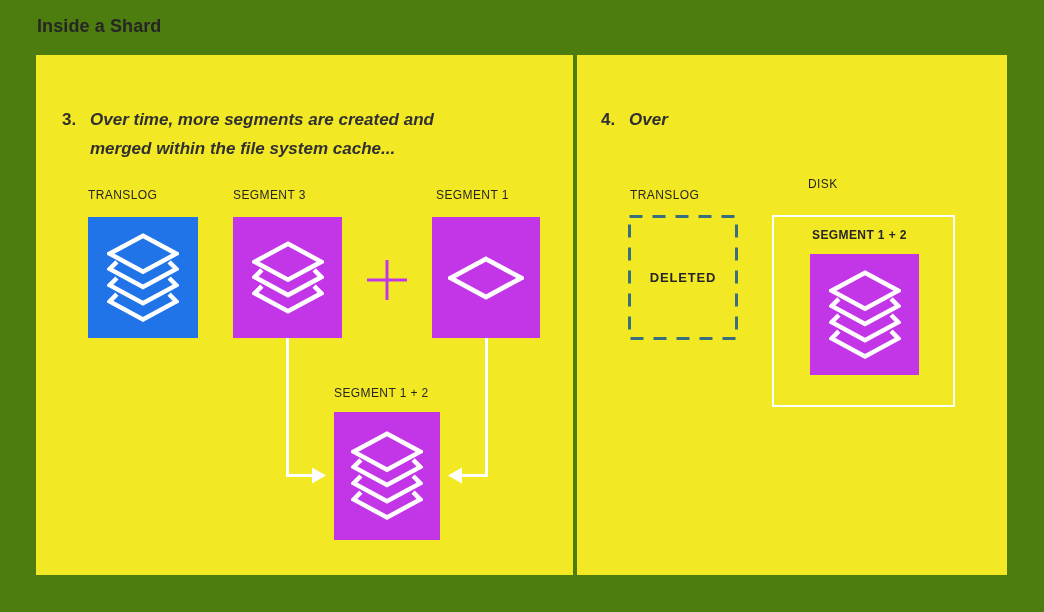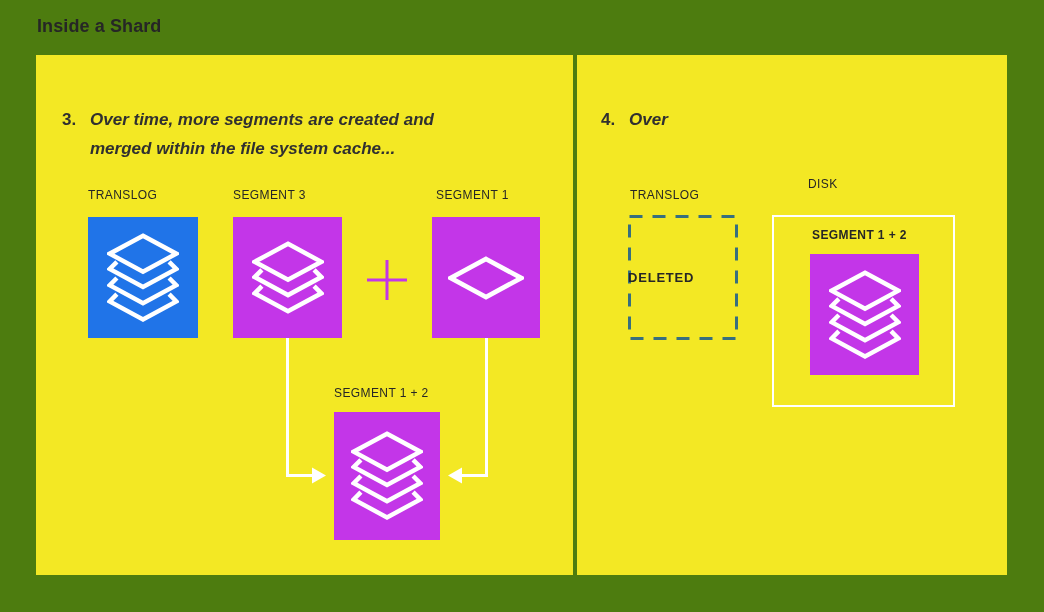--- a/index.html
+++ b/index.html
@@ -17,21 +17,21 @@
   .panel.right{left:541px;width:430px;}
   .heading{position:absolute;display:flex;font-size:17px;line-height:29px;font-weight:700;color:var(--ink);}
   .heading .num{width:28px;flex:0 0 28px;}
   .hline{display:block;font-style:italic;}
   .lbl{position:absolute;font-size:12px;font-weight:400;letter-spacing:.4px;color:#262626;white-space:nowrap;}
   .box{position:absolute;display:flex;align-items:center;justify-content:center;}
   .box.blue{background:var(--blue);}
   .box.magenta{background:var(--magenta);}
   .icon-svg{display:block;}
   .overlay{position:absolute;left:0;top:0;pointer-events:none;}
-  .dashed-wrap{position:absolute;display:flex;align-items:center;}
+  .dashed-wrap{position:absolute;display:flex;align-items:center;justify-content:center;}
   .dashed-wrap svg{position:absolute;left:0;top:0;}
   .deleted{position:relative;font-size:13px;font-weight:700;letter-spacing:.8px;color:#262626;}
   .disk-box{position:absolute;border:2px solid var(--white);}
   .disk-inner-lbl{position:absolute;left:38px;top:11px;font-size:12px;font-weight:700;letter-spacing:.4px;color:#262626;white-space:nowrap;}
   .disk-seg{position:absolute;left:36px;top:37px;width:109px;height:121px;background:var(--magenta);display:flex;align-items:center;justify-content:center;}
 </style>
 </head>
 <body>
 
 <div class="page">

